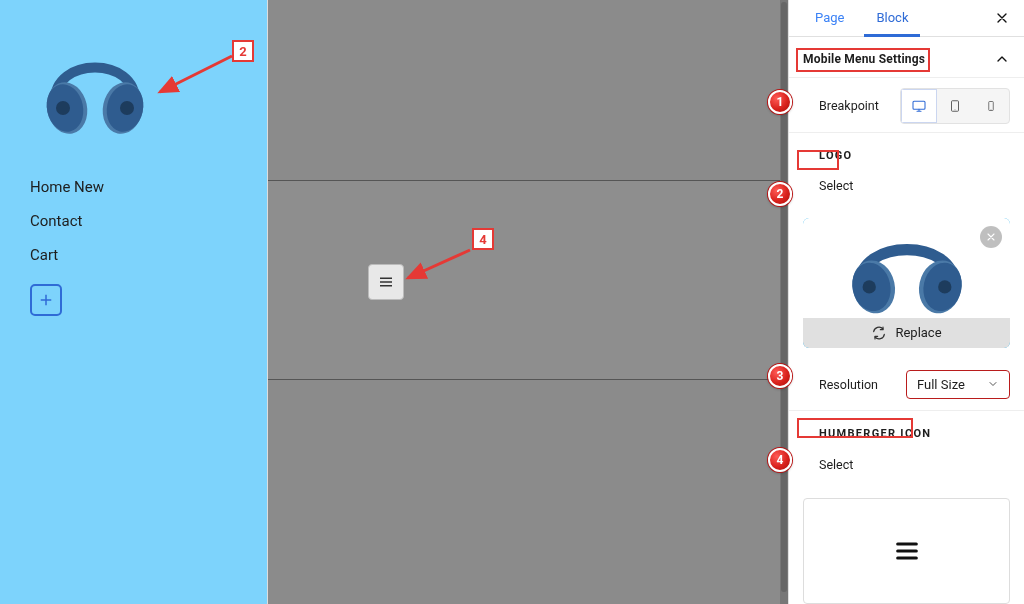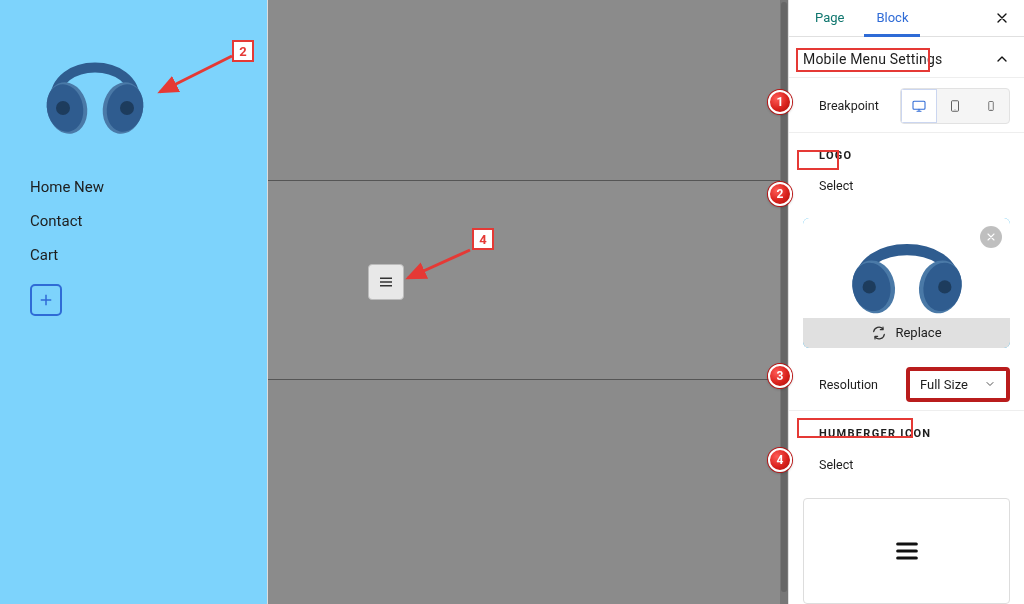--- a/index.html
+++ b/index.html
@@ -17,42 +17,42 @@
   
   .canvas { flex: 1; height:100%; background:#8b8b8b; position:relative; }
   .canvas .band { position:absolute; left:0; right:0; height:200px; top:180px; background:#8e8e8e; border-top:1px solid #555; border-bottom:1px solid #555; }
   .hamb-btn { position:absolute; top:264px; left:100px; width:36px; height:36px; background:#e8e8e8; border:1px solid #bbb; border-radius:4px; display:flex; align-items:center; justify-content:center; cursor:pointer; }
   .canvas-scroll { position:absolute; right:0; top:0; bottom:0; width:8px; background:#777; }
   .canvas-scroll .thumb { position:absolute; left:1px; right:1px; top:2px; height:590px; background:#666; border-radius:3px; }
 
   
   .right-panel { width: 236px; height:100%; background:#fff; border-left:1px solid #e0e0e0; display:flex; flex-direction:column; }
   .tabs { display:flex; align-items:center; height:38px; border-bottom:1px solid #e0e0e0; padding:0 10px; position:relative; }
-  .tab { padding: 0 16px; height:100%; display:flex; align-items:center; font-size:13px; color:#0f766e; cursor:pointer; position:relative; }
+  .tab { padding: 0 16px; height:100%; display:flex; align-items:center; font-size:13px; color:#3b82f6; cursor:pointer; position:relative; }
   .tab.active { color:#2f6bd6; font-weight:400; }
   .tab.active::after { content:""; position:absolute; left:4px; right:4px; bottom:-1px; height:3px; background:#2f6bd6; }
   .close-tab { margin-left:auto; width:24px; height:24px; display:flex; align-items:center; justify-content:center; cursor:pointer; }
 
   .accordion { padding:14px 14px 10px 14px; border-bottom:1px solid #eee; display:flex; align-items:center; justify-content:space-between; cursor:pointer; }
-  .accordion .title { font-weight:400; font-size:14px; letter-spacing:0.2px; }
+  .accordion .title { font-weight:700; font-size:12px; letter-spacing:0.2px; }
   .section-body { padding: 10px 14px 8px 14px; border-bottom:1px solid #eee; }
   .row { display:flex; align-items:center; justify-content:space-between; min-height:36px; }
   .row-label { font-size:12.5px; color:#1e1e1e;margin-left:16px; }
 
   .seg { display:flex; border:1px solid #e2e2e2; border-radius:4px; overflow:hidden; background:#f5f5f5; }
   .seg .opt { width:36px; height:34px; display:flex; align-items:center; justify-content:center; cursor:pointer; color:#555; }
   .seg .opt.active { background:#fff; color:#2f6bd6; box-shadow:inset 0 0 0 1px #cbd6f0; }
 
   .sub-head { font-size:11px; font-weight:700; letter-spacing:1.3px; text-transform:uppercase; color:#1e1e1e; padding: 16px 14px 6px 30px; }
   .logo-preview { margin:6px 14px 0 14px; background:#0ea5e9; border-radius:6px; height:136px; position:relative; overflow:hidden; display:flex; flex-direction:column; }
   .logo-img-area { flex:1; display:flex; align-items:center; justify-content:center; background:#fff; }
   .remove-logo { position:absolute; top:8px; right:8px; width:22px; height:22px; border-radius:50%; background:rgba(0,0,0,0.25); display:flex; align-items:center; justify-content:center; cursor:pointer; color:#fff; font-size:13px; }
   .replace-bar { height:36px; background:#e0e0e0; display:flex; align-items:center; justify-content:center; gap:8px; font-size:13px; cursor:pointer; }
 
-  .select-field { border:4px solid #b91c1c; border-radius:4px; padding:6px 10px; min-width:104px; display:flex; align-items:center; justify-content:space-between; cursor:pointer; font-size:13px; background:#fff; gap:8px; }
+  .select-field { border:1px solid #b91c1c; border-radius:4px; padding:6px 10px; min-width:104px; display:flex; align-items:center; justify-content:space-between; cursor:pointer; font-size:13px; background:#fff; gap:8px; }
 
   .hamb-preview { margin:8px 14px 0 14px; height:110px; border:1px solid #ddd; border-radius:4px; display:flex; align-items:center; justify-content:center; }
 
   
   .anno { position:absolute; pointer-events:none; }
   .anno-box { border:2px solid #e53935; }
   .anno-num { width:22px; height:22px; border:2px solid #e53935; color:#e53935; font-weight:700; display:flex; align-items:center; justify-content:center; background:#fff; font-size:13px; }
   .anno-num.circle {
     width:24px; height:24px; border-radius:50%;
     background: radial-gradient(circle at 34% 32%, #ff5b56 0%, #d9221d 55%, #a80c08 100%);

